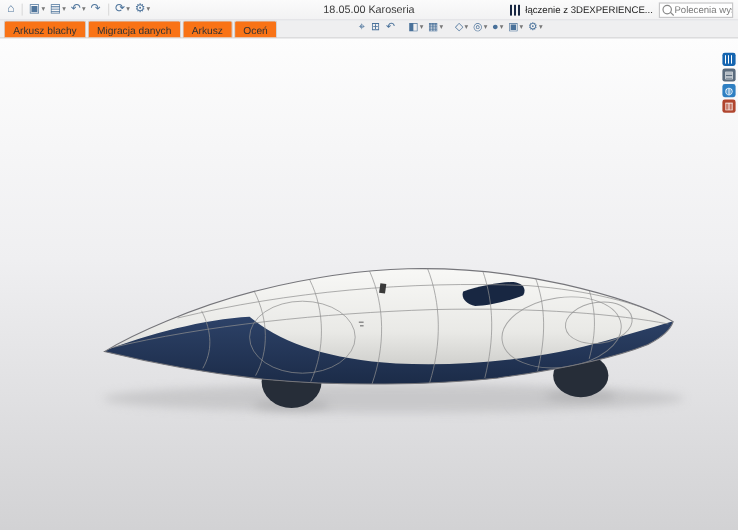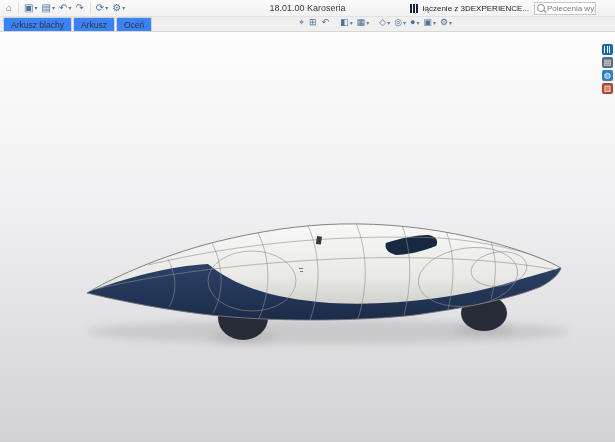--- a/index.html
+++ b/index.html
@@ -16,38 +16,38 @@
   }
   .qt{display:flex;align-items:center;padding-left:4px}
   .qt-btn{display:flex;align-items:center;height:13px;padding:0 2px;cursor:default}
   .glyph{display:inline-block;font-size:10px;line-height:1;color:var(--toolbar-icon)}
   .caret{font-size:6px;line-height:1;color:#777;margin-left:1px}
   .qt-sep{width:1px;height:10px;background:#ddd;margin:0 3px}
   .doc-title{
     position:absolute;left:50%;transform:translateX(-50%);
     font-size:9px;color:#3c3c3c;white-space:nowrap;
   }
-  .right-cluster{margin-left:auto;display:flex;align-items:center;gap:5px;padding-right:19px}
+  .right-cluster{margin-left:auto;display:flex;align-items:center;gap:5px;padding-right:4px}
   .connect-btn{display:flex;align-items:center;gap:3px;font-size:8px;color:#1d1d1d;white-space:nowrap}
   .bars-icon{width:10px;height:9px;background:repeating-linear-gradient(90deg,var(--accent-navy) 0 1.6px,transparent 1.6px 3.2px)}
   .search-box{
     display:flex;align-items:center;gap:2px;width:56px;height:11px;
     border:1px solid #c7c7c9;background:#fff;padding:0 2px;
     font-size:8px;color:#7a7a7a;white-space:nowrap;overflow:hidden
   }
   .mag-icon{position:relative;width:6px;height:6px;border:1px solid #888;border-radius:50%;flex:0 0 auto}
   .mag-icon::after{content:"";position:absolute;width:4px;height:1px;background:#888;right:-3px;bottom:-1px;transform:rotate(45deg)}
   
   .tabbar{
     height:14px;background:#efeff0;border-bottom:1px solid #d7d7d9;
     display:flex;align-items:stretch;padding-left:3px;position:relative;z-index:4;
   }
   .tab{
     display:flex;align-items:center;padding:0 7px;margin-right:1px;
-    font-size:8.5px;color:#333;background:#3b82f6;
+    font-size:8.5px;color:#333;background:#f97316;
     border:1px solid #d2d2d4;border-bottom:none;border-radius:2px 2px 0 0;
     white-space:nowrap;cursor:default
   }
   
   .headsup{position:absolute;top:16px;left:297px;display:flex;align-items:center;z-index:6}
   .hu-btn{display:flex;align-items:center;height:13px;padding:0 2px;cursor:default}
   .hu-btn .glyph{font-size:9px;color:#49719a}
   .hu-sep{width:6px}
   
   .taskpane{position:absolute;top:44px;right:2px;display:flex;flex-direction:column;gap:2px;z-index:6}
@@ -96,36 +96,37 @@
     <div class="qt-btn">
       <span class="glyph">⟳</span>
       <span class="caret">▾</span>
     </div>
     <div class="qt-btn">
       <span class="glyph">⚙</span>
       <span class="caret">▾</span>
     </div>
   </div>
 
-  <div class="doc-title">18.01.00 Karoseria</div>
+  <div class="doc-title">18.05.00 Karoseria</div>
 
   <div class="right-cluster">
     <div class="connect-btn">
       <span class="bars-icon"></span>
       <span>łączenie z 3DEXPERIENCE...</span>
     </div>
     <div class="search-box">
       <span class="mag-icon"></span>
       <span>Polecenia wyszuka...</span>
     </div>
   </div>
 </div>
 
 <div class="tabbar">
   <div class="tab">Arkusz blachy</div>
+  <div class="tab">Migracja danych</div>
   <div class="tab">Arkusz</div>
   <div class="tab">Oceń</div>
 </div>
 
 <div class="headsup">
   <div class="hu-btn">
     <span class="glyph">⌖</span>
     <span class="caret"></span>
   </div>
   <div class="hu-btn">

